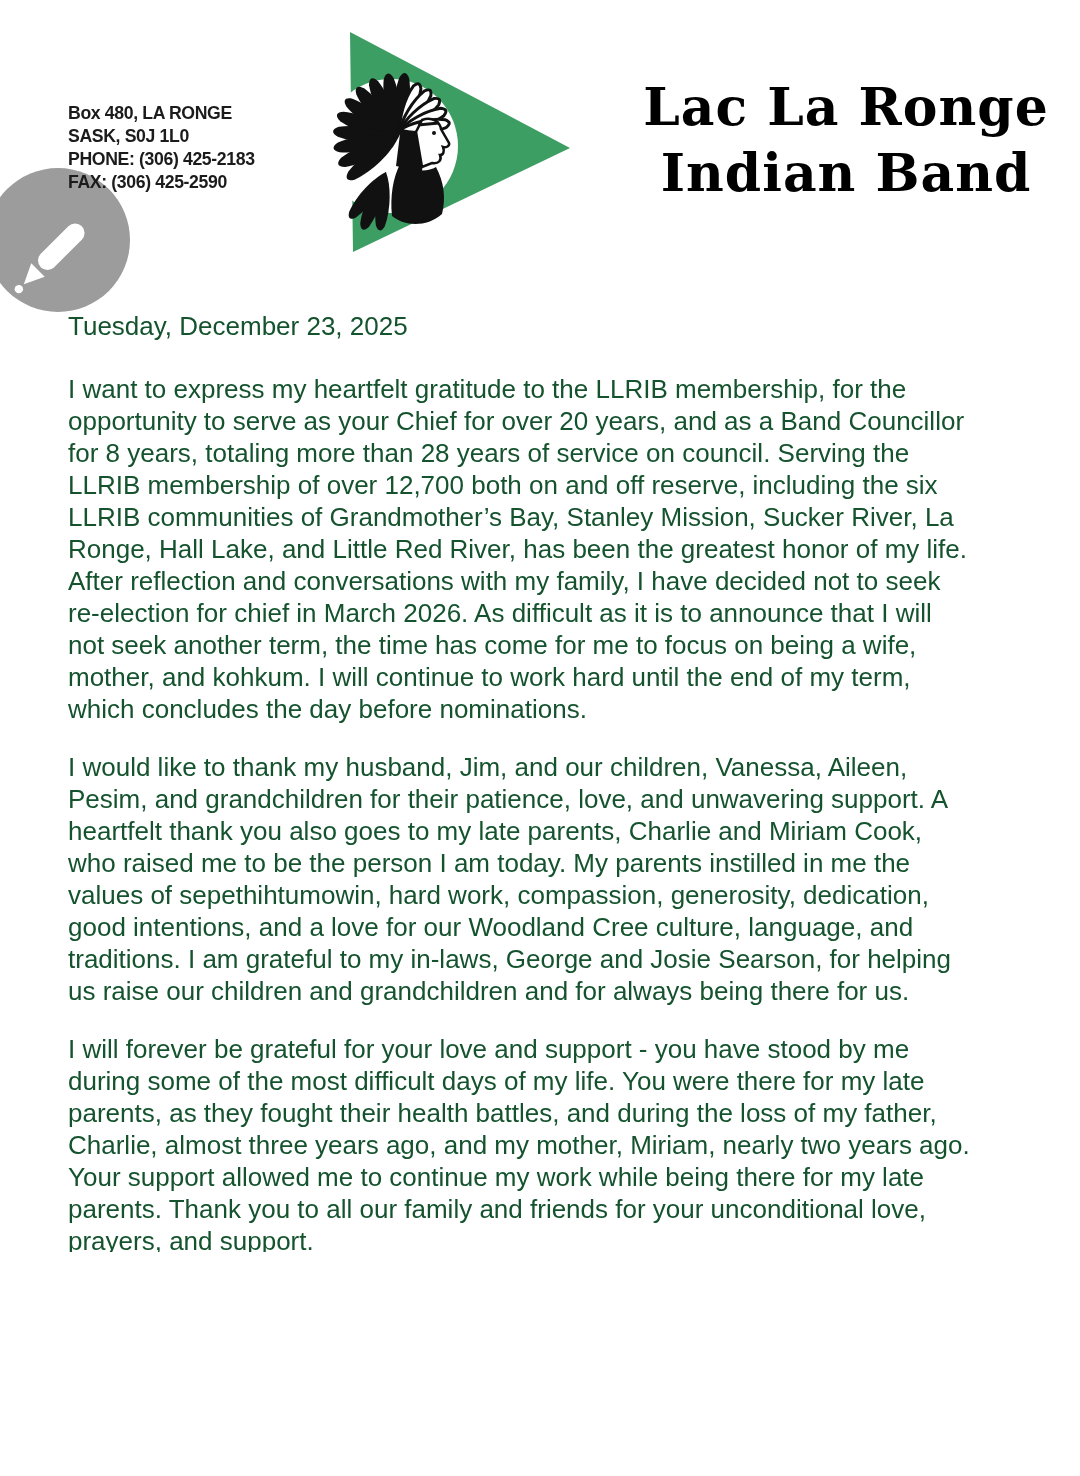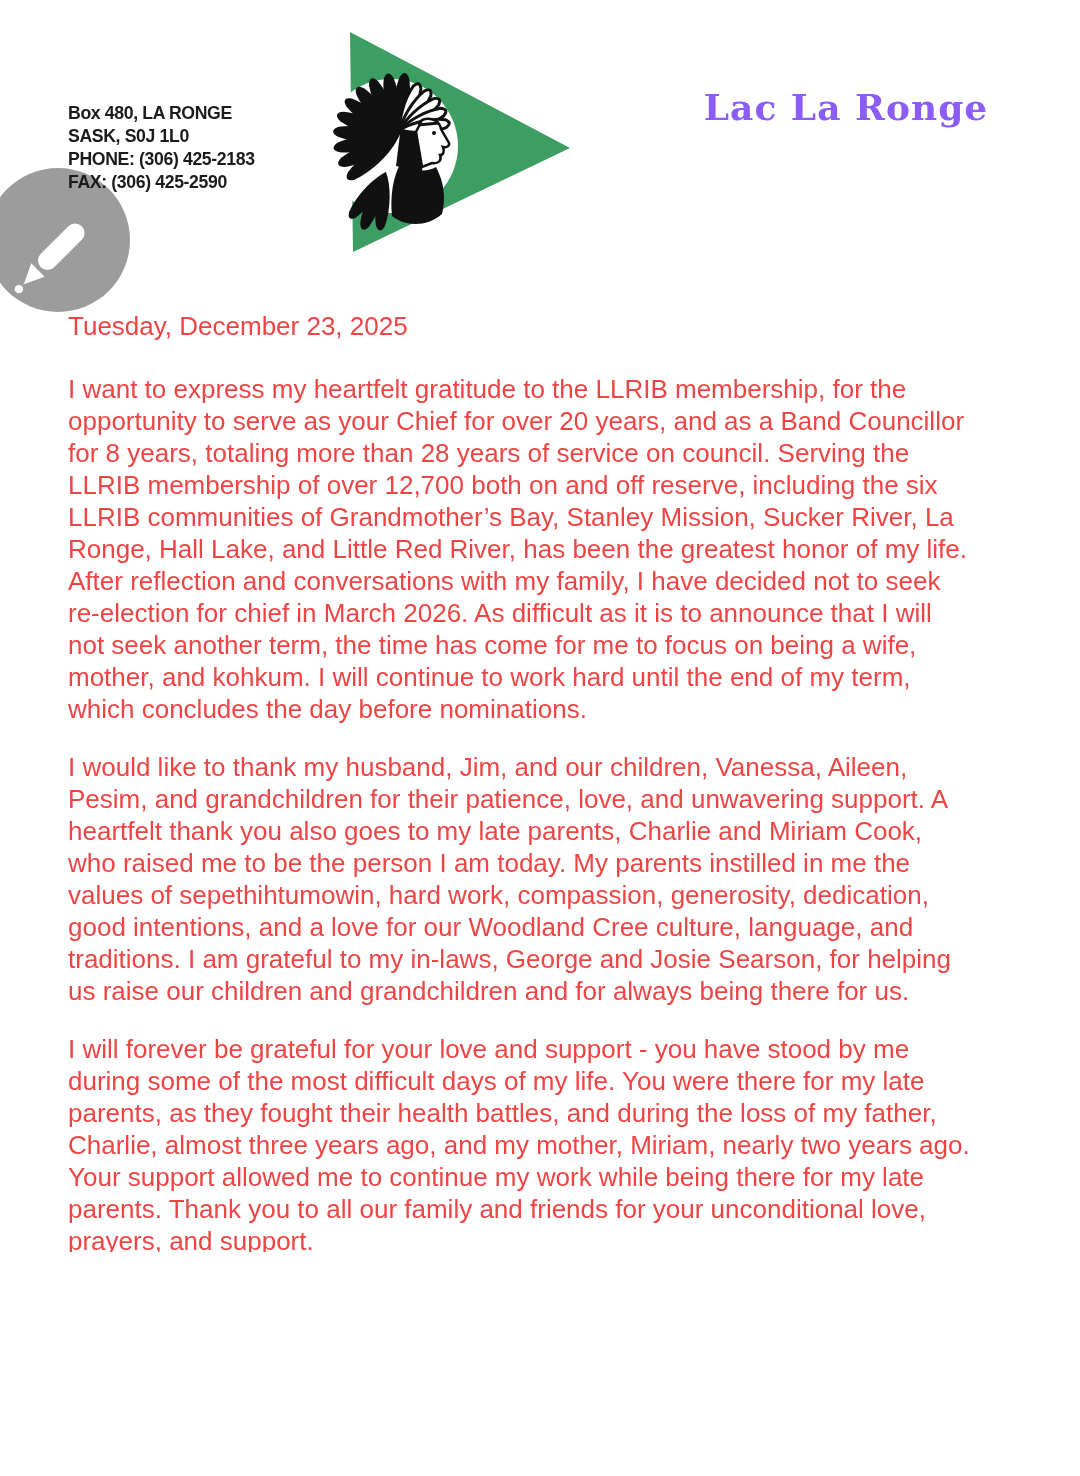--- a/index.html
+++ b/index.html
@@ -46,35 +46,35 @@
   }
   .org-name {
     position:absolute;
     left:628px;
     top:74px;
     width:436px;
     margin:0;
     text-align:center;
     font-family:"DejaVu Serif", serif;
     font-weight:bold;
-    font-size:36px;
+    font-size:52px;
     line-height:66px;
     letter-spacing:1px;
-    color:#8b5cf6;
+    color:#000000;
   }
 
   
   .letter-body {
     position:absolute;
     left:68px;
     top:310px;
     width:905px;
     font-size:26px;
     line-height:32px;
-    color:#ef4444;
+    color:#14532d;
   }
   .letter-body p { margin:0 0 26px 0; }
   .letter-body p.date { margin-bottom:31px; }
 </style>
 </head>
 <body>
 
 <div class="page">
 
   <div class="edit-fab">
@@ -140,20 +140,21 @@
         <path d="M126 100 C136 96 144 102 145 109 L153 123 C154 126 150 128 147 127 C149 132 147 135 144 135 C146 140 143 144 136 143 L126 147 L120 112 Z" fill="#ffffff" stroke="#111111" stroke-width="2.5"></path>
         <line x1="122" y1="105" x2="143" y2="103" stroke="#111111" stroke-width="3"></line>
         <circle cx="138" cy="113" r="2" fill="#111111"></circle>
 
         <path d="M104 144 C118 152 132 152 140 147 C148 162 150 178 146 194 C130 208 108 206 96 196 C94 176 97 158 104 144 Z" fill="#111111"></path>
       </svg>
     </div>
 
     <h1 class="org-name">
       <span>Lac La Ronge</span><br>
+      <span>Indian Band</span>
     </h1>
   </header>
 
   <main class="letter-body">
     <p class="date">Tuesday, December 23, 2025</p>
     <p>I want to express my heartfelt gratitude to the LLRIB membership, for the opportunity to serve as your Chief for over 20 years, and as a Band Councillor for 8 years, totaling more than 28 years of service on council. Serving the LLRIB membership of over 12,700 both on and off reserve, including the six LLRIB communities of Grandmother’s Bay, Stanley Mission, Sucker River, La Ronge, Hall Lake, and Little Red River, has been the greatest honor of my life. After reflection and conversations with my family, I have decided not to seek re-election for chief in March 2026. As difficult as it is to announce that I will not seek another term, the time has come for me to focus on being a wife, mother, and kohkum. I will continue to work hard until the end of my term, which concludes the day before nominations.</p>
     <p>I would like to thank my husband, Jim, and our children, Vanessa, Aileen, Pesim, and grandchildren for their patience, love, and unwavering support. A heartfelt thank you also goes to my late parents, Charlie and Miriam Cook, who raised me to be the person I am today. My parents instilled in me the values of sepethihtumowin, hard work, compassion, generosity, dedication, good intentions, and a love for our Woodland Cree culture, language, and traditions. I am grateful to my in-laws, George and Josie Searson, for helping us raise our children and grandchildren and for always being there for us.</p>
     <p>I will forever be grateful for your love and support - you have stood by me during some of the most difficult days of my life. You were there for my late parents, as they fought their health battles, and during the loss of my father, Charlie, almost three years ago, and my mother, Miriam, nearly two years ago. Your support allowed me to continue my work while being there for my late parents. Thank you to all our family and friends for your unconditional love, prayers, and support.</p>
   </main>
 

